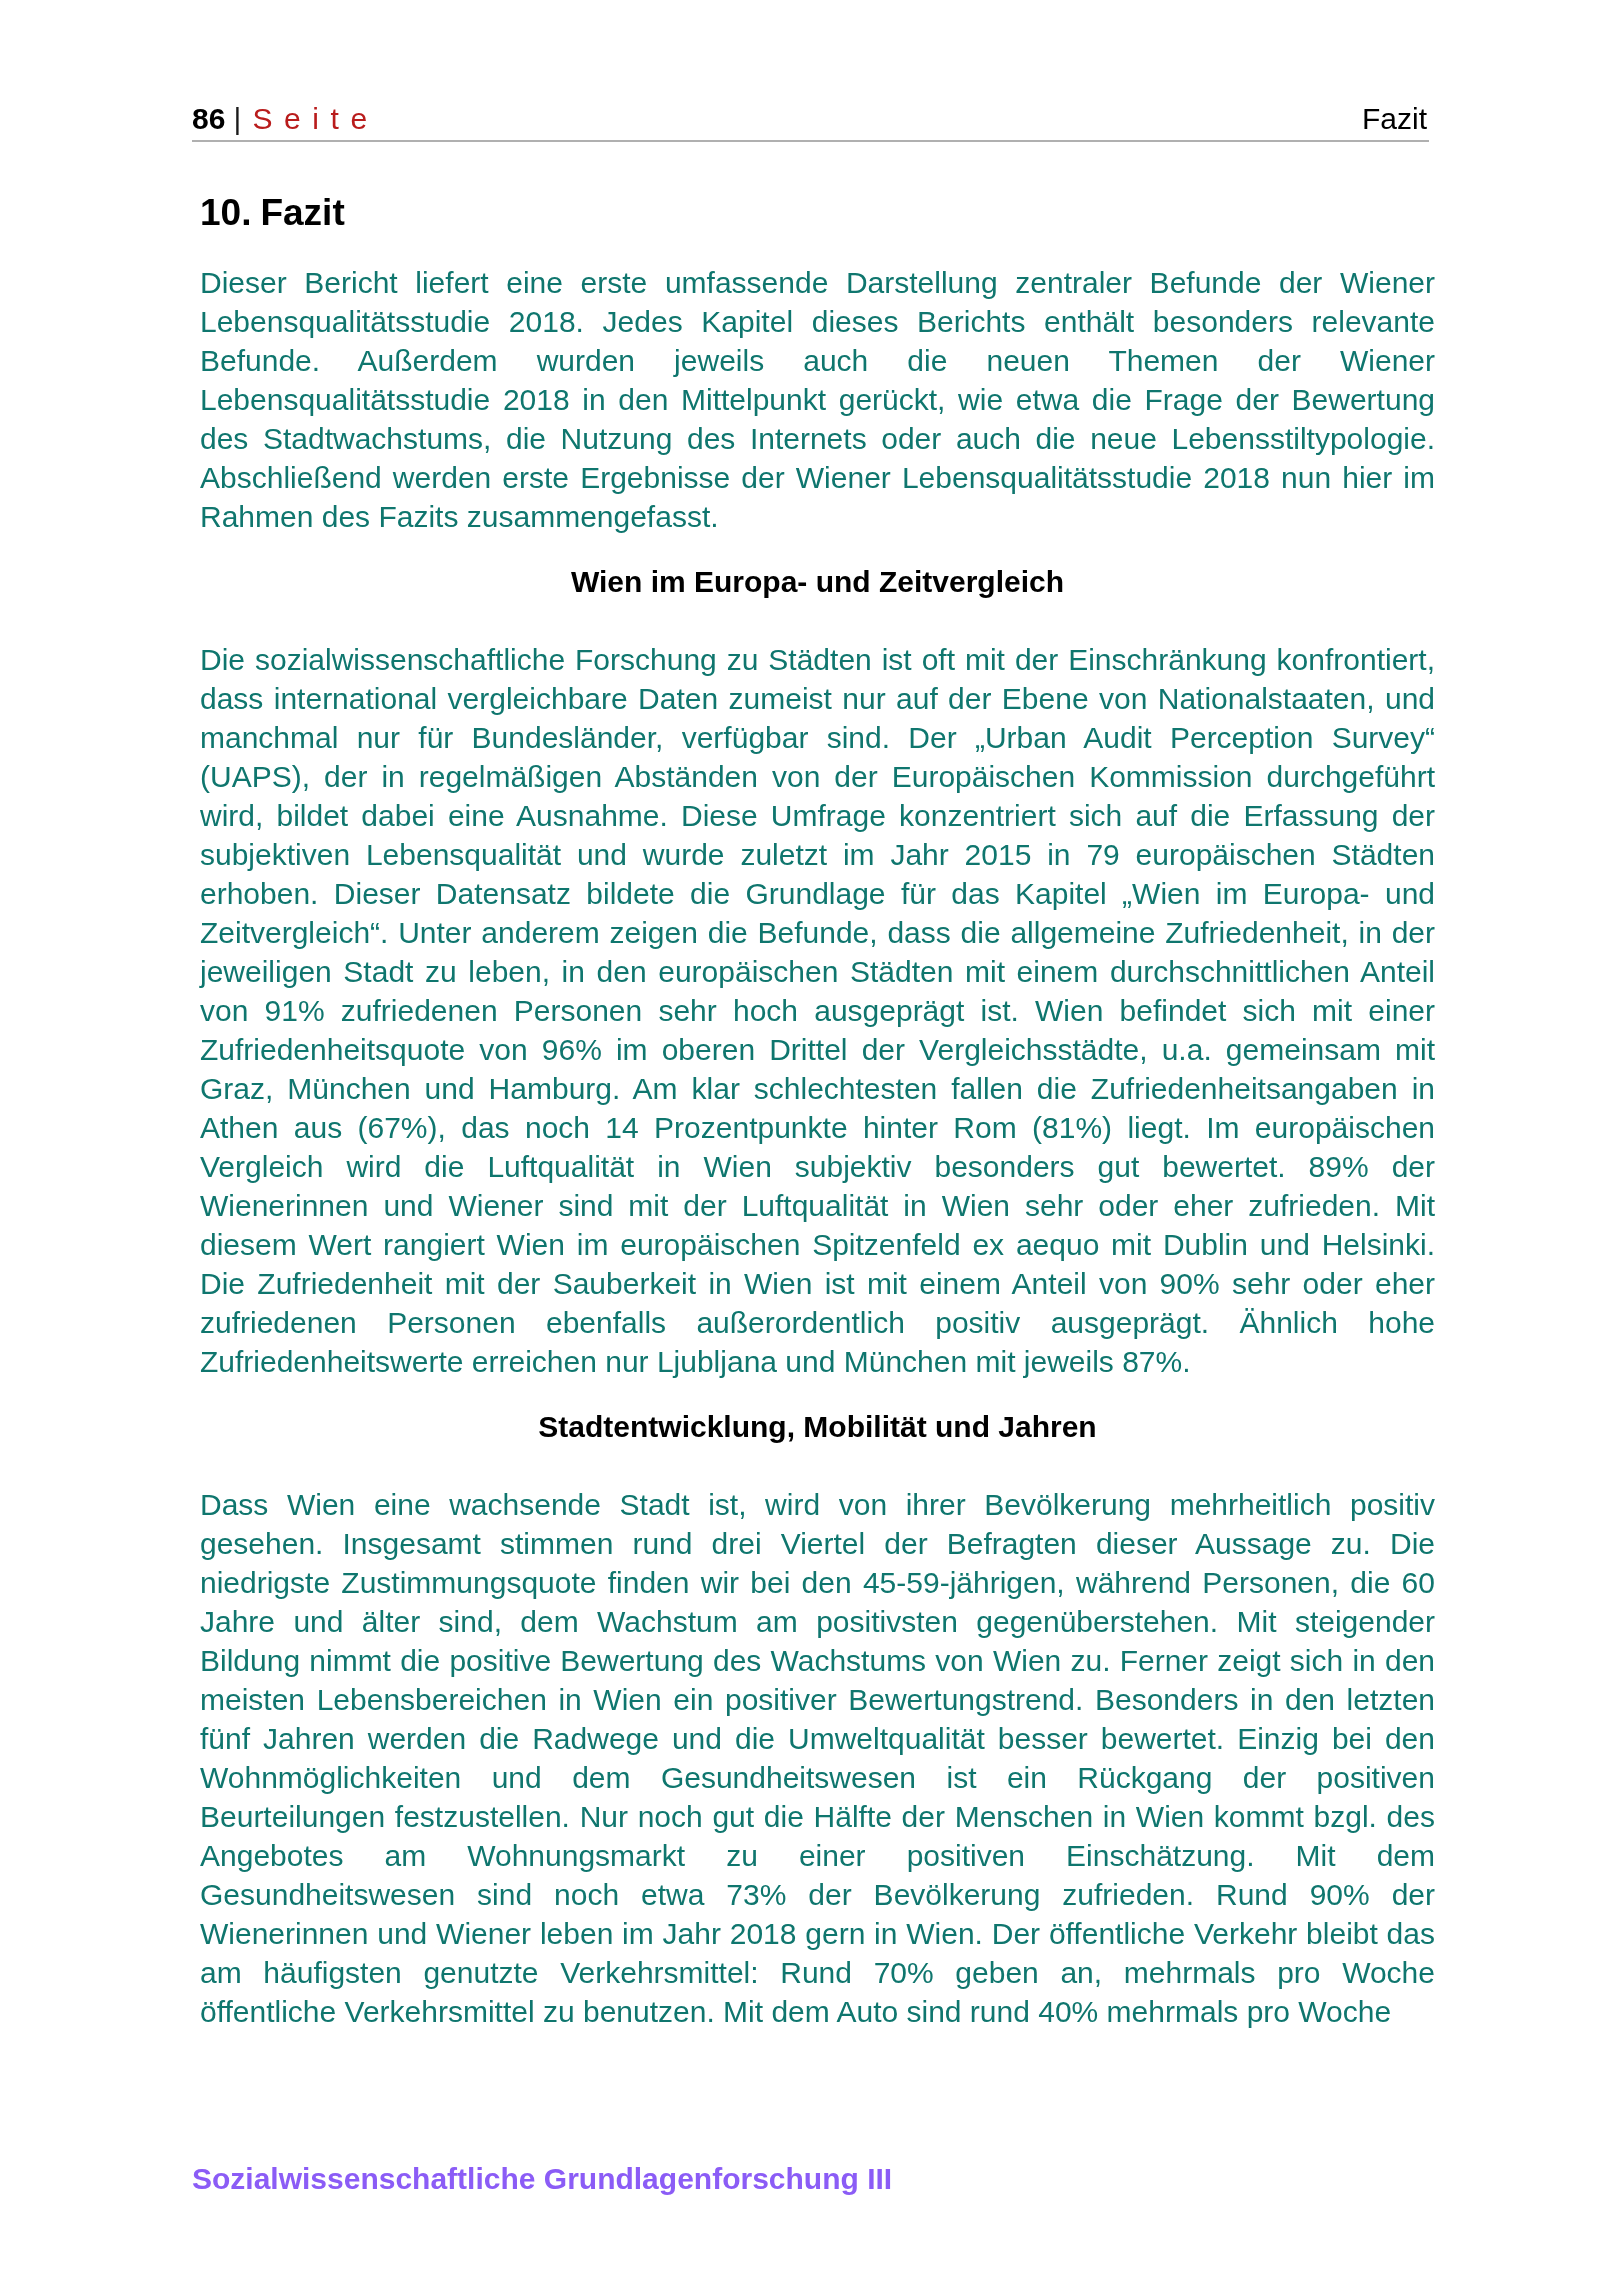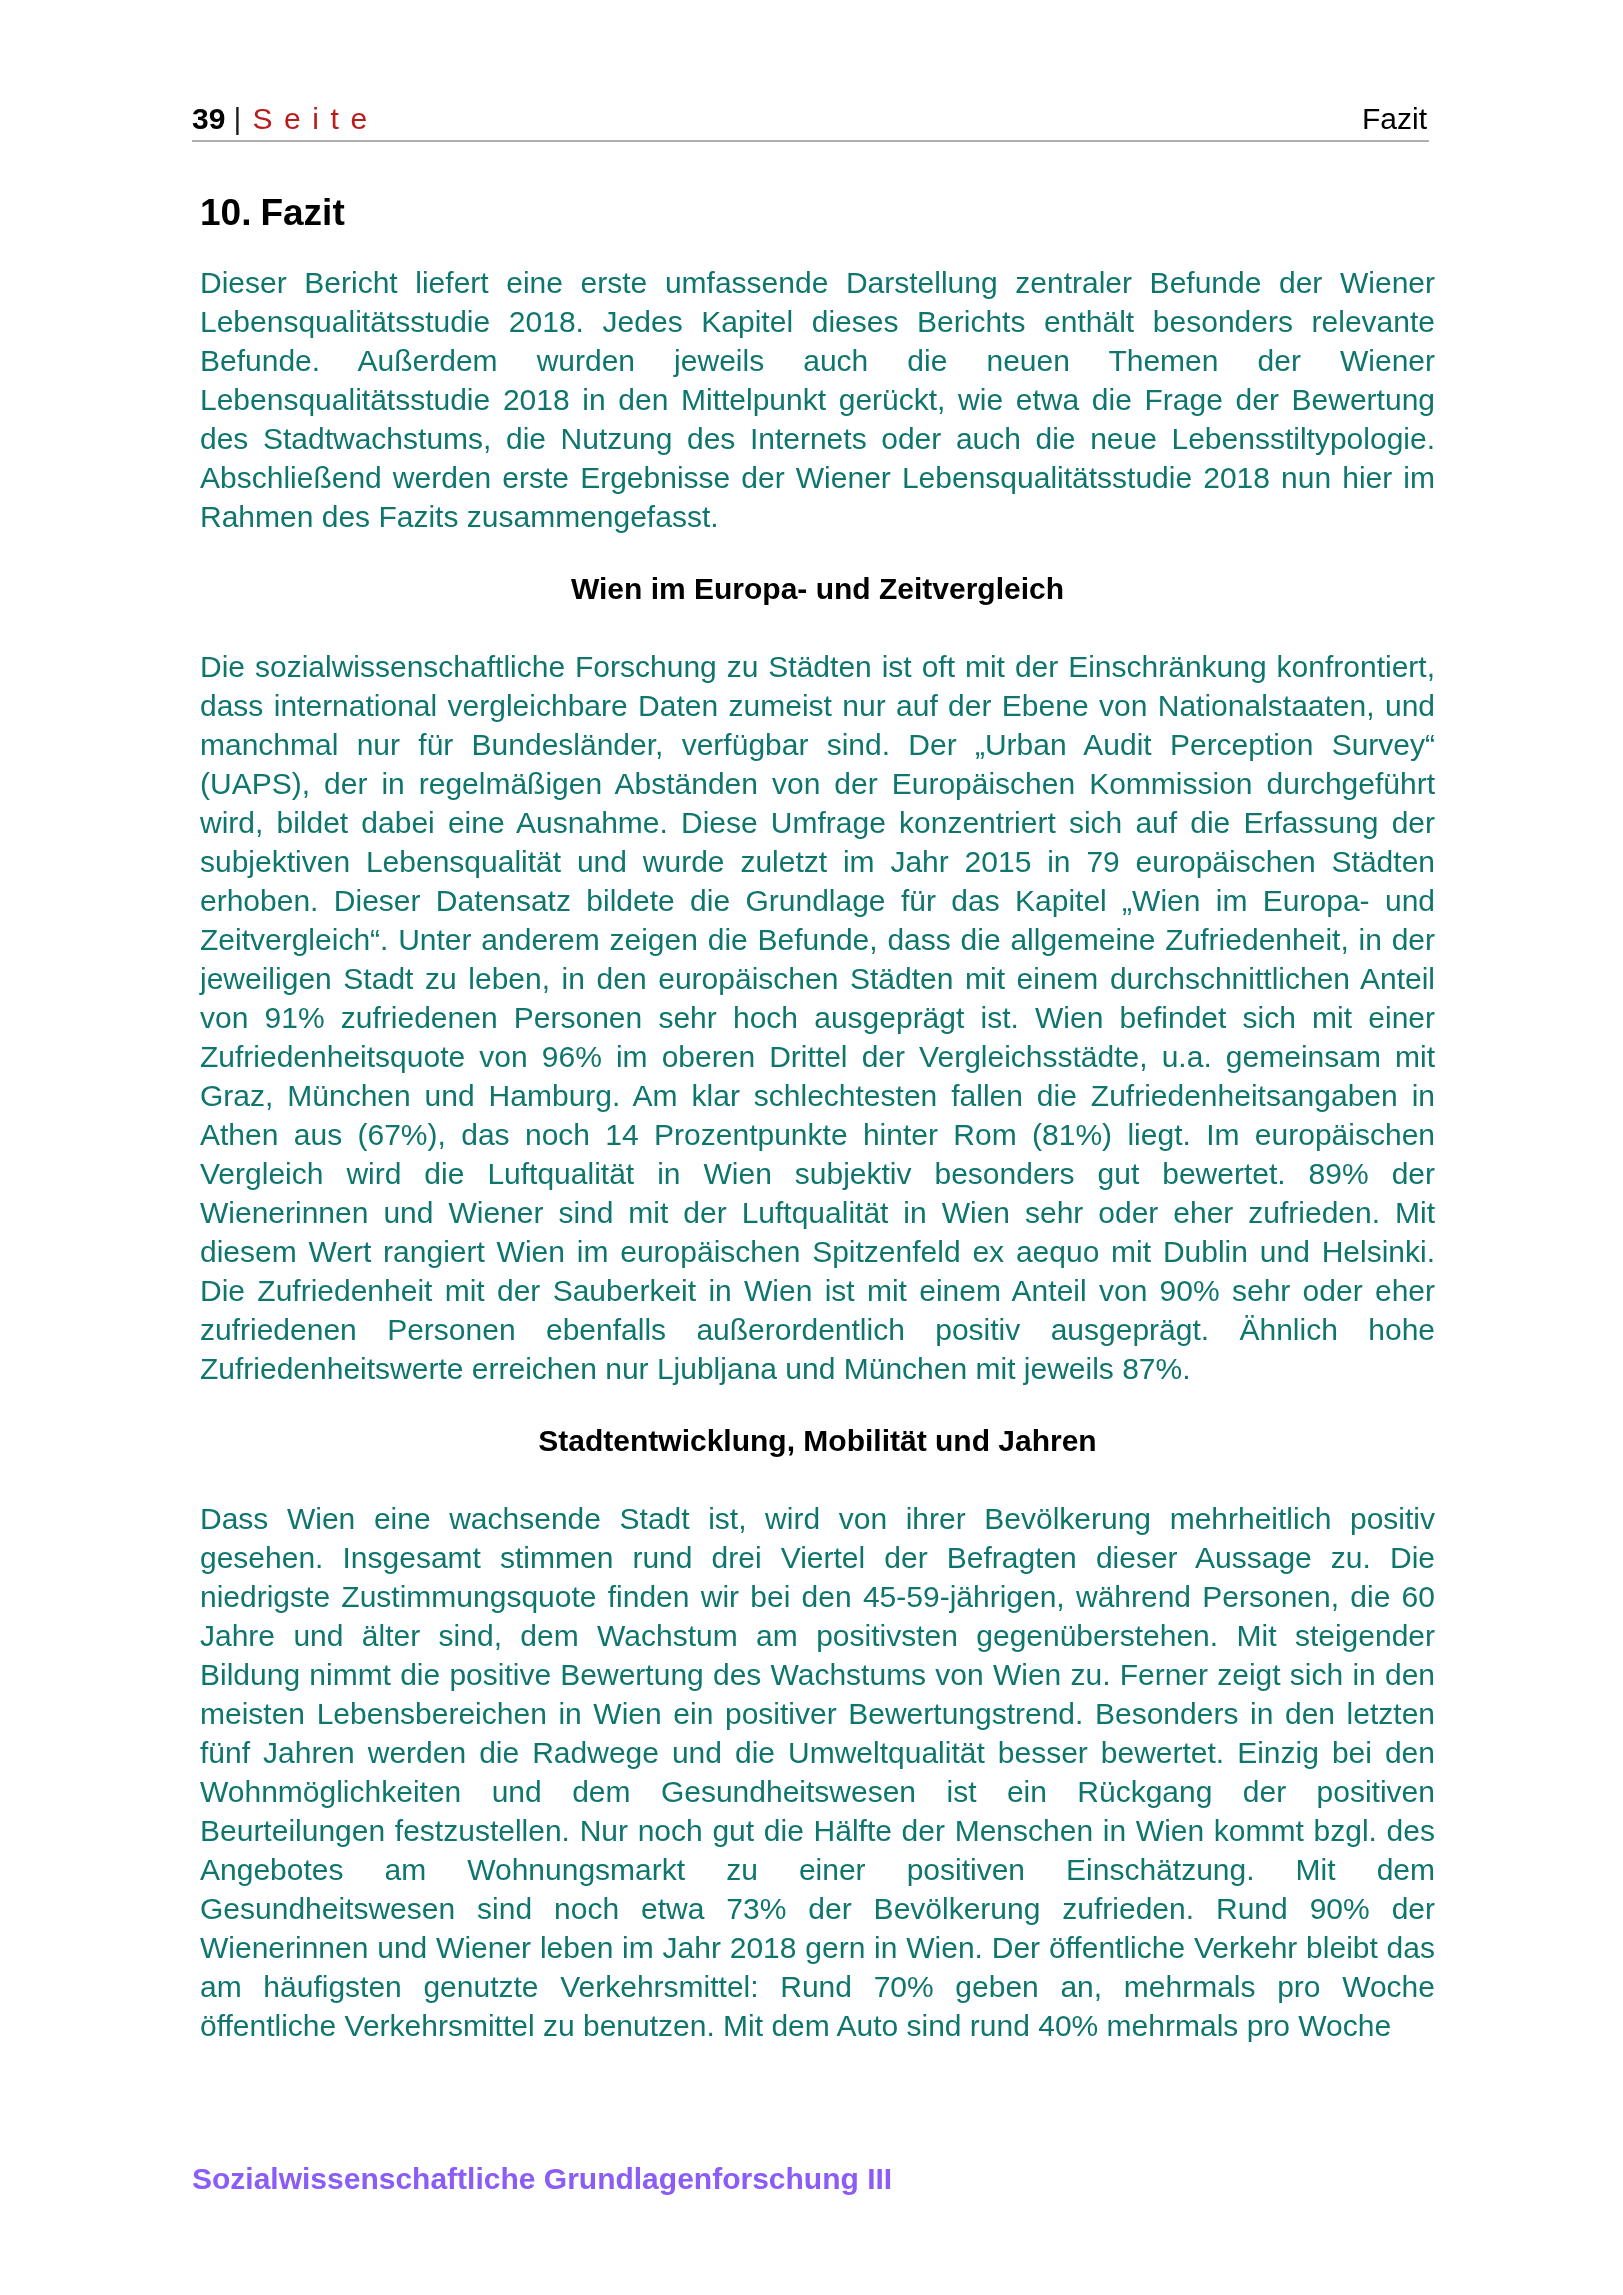--- a/index.html
+++ b/index.html
@@ -57,21 +57,21 @@
   }
   .chapter-number { margin-right: 9px; }
   .body-para {
     margin: 0;
     font-size: 30px;
     line-height: 39px;
     text-align: justify;
     color: #0f766e;
   }
   .sub-heading {
-    margin: 33px 0 39px 0;
+    margin: 26px 0 39px 0;
     font-size: 30px;
     line-height: 39px;
     font-weight: bold;
     text-align: center;
     color: #000000;
   }
   
   .page-footer {
     position: absolute;
     left: 192px;
@@ -84,21 +84,21 @@
     white-space: nowrap;
   }
 </style>
 </head>
 <body>
 
 <div class="page">
 
   <header class="page-header">
     <div>
-      <span class="page-number">39</span><span class="header-separator">|</span><span class="header-page-label">S e i t e</span>
+      <span class="page-number">86</span><span class="header-separator">|</span><span class="header-page-label">S e i t e</span>
     </div>
     <div class="header-chapter">Fazit</div>
   </header>
 
   <div class="header-rule"></div>
 
   <main class="doc-body">
 
     <h1 class="chapter-heading">
       <span class="chapter-number">10.</span><span>Fazit</span>

